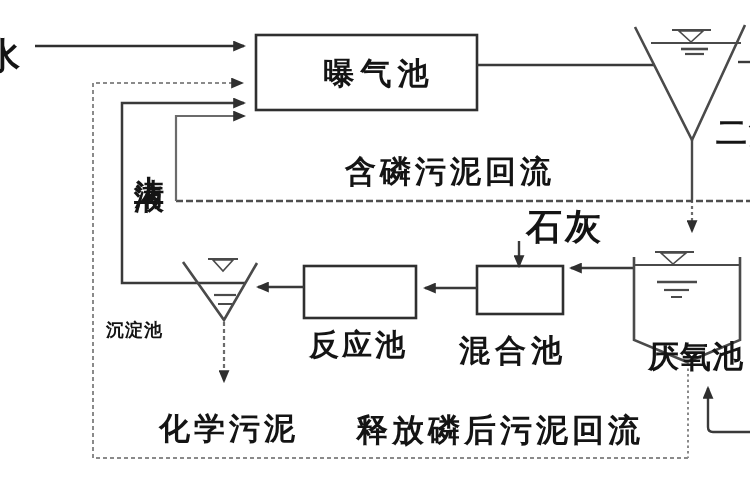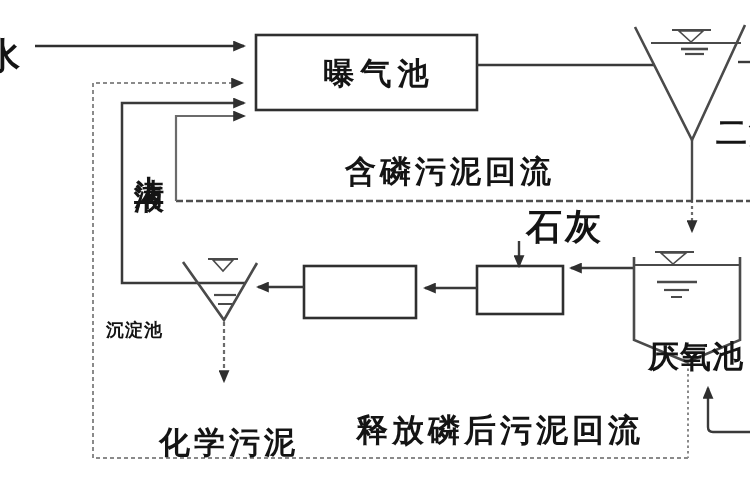--- a/index.html
+++ b/index.html
@@ -97,21 +97,23 @@
   <div class="lbl" style="left:716px;top:117px;font-size:31px;letter-spacing:2px;">二沉池</div>
 
   <div class="lbl" style="left:345px;top:156px;font-size:31px;letter-spacing:4px;">含磷污泥回流</div>
 
   <div class="lbl v" style="left:134px;top:151px;font-size:30px;letter-spacing:3px;">上清液</div>
 
   <div class="lbl" style="left:526px;top:209px;font-size:36px;letter-spacing:3px;">石灰</div>
 
   <div class="lbl" style="left:634px;top:293px;width:124px;text-align:center;font-size:31px;letter-spacing:1px;margin-top:48px;">厌氧池</div>
 
+  <div class="lbl" style="left:459px;top:335px;font-size:31px;letter-spacing:5px;">混合池</div>
 
+  <div class="lbl" style="left:309px;top:330px;font-size:30px;letter-spacing:3px;">反应池</div>
 
   <div class="lbl" style="left:106px;top:321px;font-size:18px;letter-spacing:1px;">沉淀池</div>
 
-  <div class="lbl" style="left:159px;top:413px;font-size:31px;letter-spacing:4px;margin-top:14px;">化学污泥</div>
+  <div class="lbl" style="left:159px;top:413px;font-size:31px;letter-spacing:4px;">化学污泥</div>
 
   <div class="lbl" style="left:356px;top:414px;font-size:32px;letter-spacing:4px;">释放磷后污泥回流</div>
 
 </div>
 
 </body></html>

